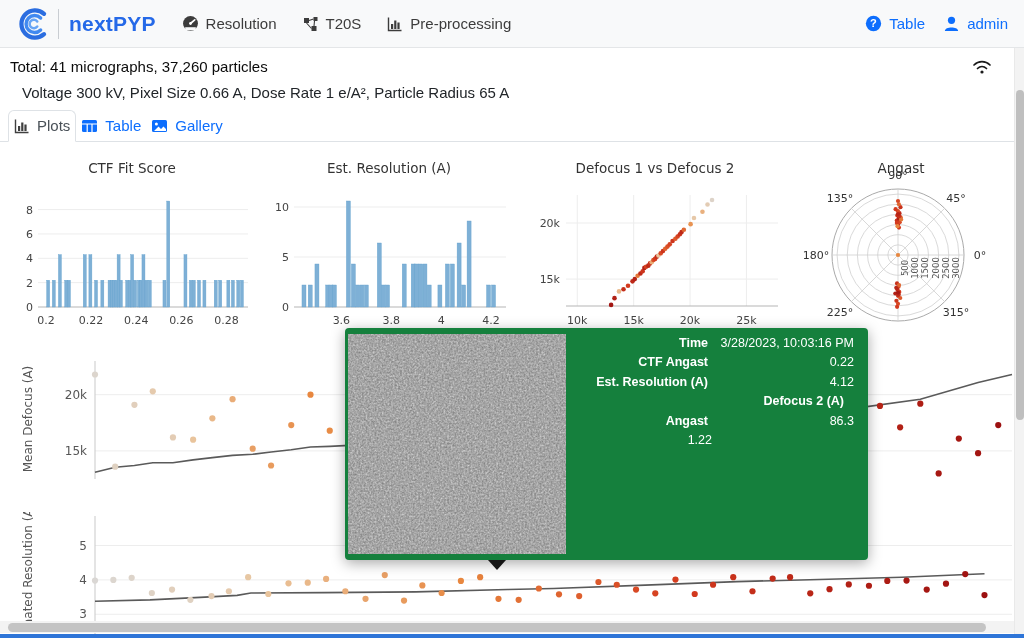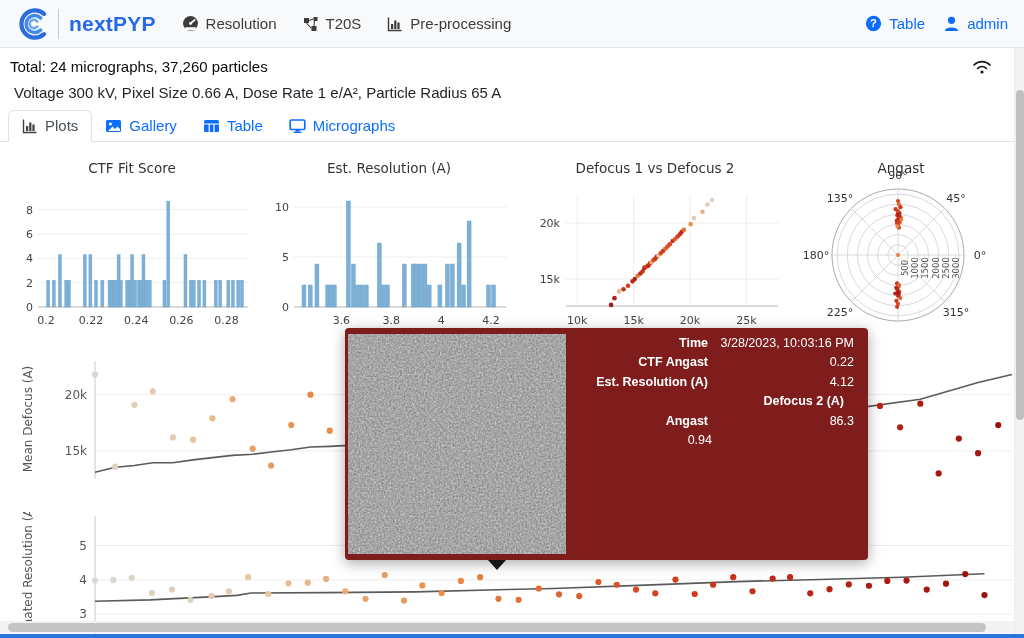--- a/index.html
+++ b/index.html
@@ -12,30 +12,30 @@
           border-bottom:1px solid #e4e6e8;display:flex;align-items:center;padding:0 16px;box-sizing:border-box;}
   .brand-wrap{display:flex;align-items:center;}
   .brand-divider{width:1px;height:30px;background:#c9cdd2;margin:0 10px 0 8px;}
   .brand{font-size:21px;font-weight:800;color:#2569e8;letter-spacing:.2px;}
   .nav-links{display:flex;align-items:center;margin-left:26px;gap:26px;}
   .nav-link{display:flex;align-items:center;gap:7px;color:#3c3c3c;font-size:15px;cursor:pointer;}
   .nav-right{margin-left:auto;display:flex;align-items:center;gap:18px;}
   .nav-right .nav-link{color:#0d6efd;}
   
   .total-line{position:absolute;left:10px;top:58px;font-size:15px;color:#0b0b0b;}
-  .params-line{position:absolute;left:14px;top:84px;font-size:15px;color:#212529;}
+  .params-line{position:absolute;left:22px;top:84px;font-size:15px;color:#212529;}
   .wifi{position:absolute;right:30px;top:57px;}
   
   .tabs{position:absolute;left:0;top:110px;width:1014px;display:flex;align-items:flex-end;
         border-bottom:1px solid #dee2e6;padding-left:8px;box-sizing:border-box;}
-  .tab{display:flex;align-items:center;gap:7px;font-size:15px;padding:6px 13px 7px;cursor:pointer;color:#0d6efd;}
+  .tab{display:flex;align-items:center;gap:7px;font-size:15px;padding:6px 5px 7px;cursor:pointer;color:#0d6efd;}
   .tab.active{background:#fff;border:1px solid #dee2e6;border-bottom:1px solid #fff;margin-bottom:-1px;
               border-radius:6px 6px 0 0;color:#495057;}
   
-  .tooltip{position:absolute;left:345px;top:328px;width:523px;height:232px;background:#7f1d1d;
+  .tooltip{position:absolute;left:345px;top:328px;width:523px;height:232px;background:#15803d;
            border-radius:4px;display:flex;box-shadow:0 3px 14px rgba(0,0,0,.35);z-index:5;}
   .tooltip:after{content:"";position:absolute;left:143px;bottom:-10px;border-left:9px solid transparent;
                  border-right:9px solid transparent;border-top:10px solid #151515;}
   .mg-frame{width:218px;height:220px;margin:6px 0 6px 3px;flex:0 0 auto;background:#777;}
   .tt-rows{flex:1;padding:6px 14px 0 10px;}
   .tt-row{display:flex;line-height:19.4px;font-size:12.5px;color:#fff;}
   .tt-label{flex:1;text-align:right;font-weight:bold;margin-right:10px;white-space:nowrap;}
   .tt-value{width:136px;text-align:right;}
   
   .vscroll{position:absolute;right:0;top:48px;width:10px;height:590px;background:#f3f3f3;border-left:1px solid #e9e9e9;box-sizing:border-box;}
@@ -97,60 +97,52 @@
     <span class="nav-link">
       <svg width="17" height="17" viewBox="0 0 16 16">
         <circle cx="8" cy="5" r="3.4" fill="#0d6efd"></circle>
         <path d="M1.8 15 C1.8 10.8 14.2 10.8 14.2 15 Z" fill="#0d6efd"></path>
       </svg>
       <span>admin</span>
     </span>
   </div>
 </div>
 
-<div class="total-line">Total: 24 micrographs, 37,260 particles</div>
+<div class="total-line">Total: 41 micrographs, 37,260 particles</div>
 <div class="params-line">Voltage 300 kV, Pixel Size 0.66 A, Dose Rate 1 e/A², Particle Radius 65 A</div>
 <svg class="wifi" width="24" height="20" viewBox="0 0 24 20">
   <path d="M4 8 C8.5 3.5 15.5 3.5 20 8" stroke="#1a1a1a" stroke-width="1.7" fill="none" stroke-linecap="round"></path>
   <path d="M7.5 11.5 C10.2 8.8 13.8 8.8 16.5 11.5" stroke="#1a1a1a" stroke-width="1.7" fill="none" stroke-linecap="round"></path>
   <circle cx="12" cy="15" r="1.6" fill="#1a1a1a"></circle>
 </svg>
 
 <div class="tabs">
   <div class="tab active">
     <svg width="16" height="16" viewBox="0 0 16 16">
       <path d="M1.5 1.5 V14.5 H14.5" stroke="#3f3f3f" stroke-width="1.4" fill="none"></path>
       <rect x="4" y="8" width="2.2" height="5" fill="#3f3f3f"></rect>
       <rect x="7.2" y="4.5" width="2.2" height="8.5" fill="#3f3f3f"></rect>
       <rect x="10.4" y="6.5" width="2.2" height="6.5" fill="#3f3f3f"></rect>
     </svg>
     <span>Plots</span>
   </div>
   <div class="tab">
     <svg width="17" height="16" viewBox="0 0 17 16">
       <rect x="1" y="2" width="15" height="12" rx="1.5" fill="#0d6efd"></rect>
+      <path d="M1 6 H16 M6.2 6 V14 M11 6 V14" stroke="#fff" stroke-width="1.2"></path>
+    </svg>
+    <span>Table</span>
+  </div>
+  <div class="tab">
+    <svg width="17" height="16" viewBox="0 0 17 16">
+      <rect x="1" y="2" width="15" height="12" rx="1.5" fill="#0d6efd"></rect>
       <circle cx="5.4" cy="6" r="1.5" fill="#fff"></circle>
       <path d="M3 13 L7.5 8.5 L10 11 L12.5 8.5 L15 11 V13 Z" fill="#fff"></path>
     </svg>
     <span>Gallery</span>
-  </div>
-  <div class="tab">
-    <svg width="17" height="16" viewBox="0 0 17 16">
-      <rect x="1" y="2" width="15" height="12" rx="1.5" fill="#0d6efd"></rect>
-      <path d="M1 6 H16 M6.2 6 V14 M11 6 V14" stroke="#fff" stroke-width="1.2"></path>
-    </svg>
-    <span>Table</span>
-  </div>
-  <div class="tab">
-    <svg width="17" height="16" viewBox="0 0 17 16">
-      <rect x="1.2" y="2" width="14.6" height="9.5" rx="1.2" fill="none" stroke="#0d6efd" stroke-width="1.7"></rect>
-      <rect x="6.5" y="12" width="4" height="1.6" fill="#0d6efd"></rect>
-      <rect x="4.5" y="13.6" width="8" height="1.4" fill="#0d6efd"></rect>
-    </svg>
-    <span>Micrographs</span>
   </div>
 </div>
 
 <svg class="chart" width="252" height="175" style="left:6px;top:155px">
     <text x="126" y="18" font-size="13.5" text-anchor="middle" fill="#333333">CTF Fit Score</text>
     <line x1="32" x2="242" y1="152" y2="152" stroke="#b5b5b5" stroke-width="1"></line>
     <text x="27" y="156" font-size="11" text-anchor="end" fill="#444444">0</text>
     <line x1="32" x2="242" y1="127.65217391304347" y2="127.65217391304347" stroke="#ededed" stroke-width="1"></line>
     <text x="27" y="131.65217391304347" font-size="11" text-anchor="end" fill="#444444">2</text>
     <line x1="32" x2="242" y1="103.30434782608695" y2="103.30434782608695" stroke="#ededed" stroke-width="1"></line>
@@ -477,21 +469,21 @@
         <span class="tt-value">4.12</span>
       </div>
       <div class="tt-row">
         <span class="tt-label">Defocus 2 (A)</span>
       </div>
       <div class="tt-row">
         <span class="tt-label">Angast</span>
         <span class="tt-value">86.3</span>
       </div>
       <div class="tt-row">
-        <span class="tt-value">0.94</span>
+        <span class="tt-value">1.22</span>
       </div>
     </div>
 </div>
 
 <div class="vscroll">
     <div class="thumb"></div>
   </div>
 <div class="hscroll">
     <div class="thumb"></div>
   </div>

